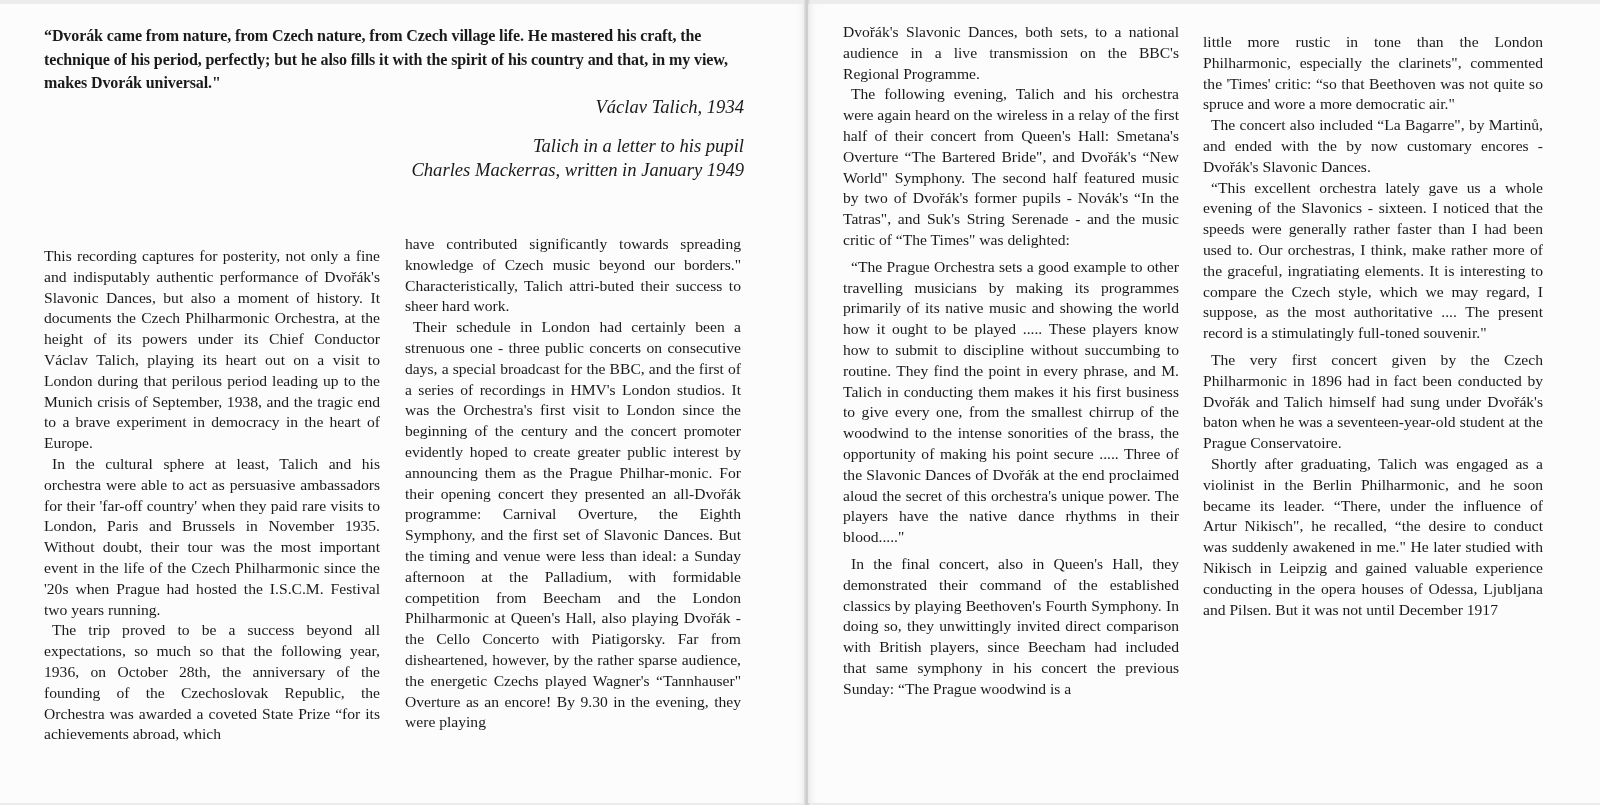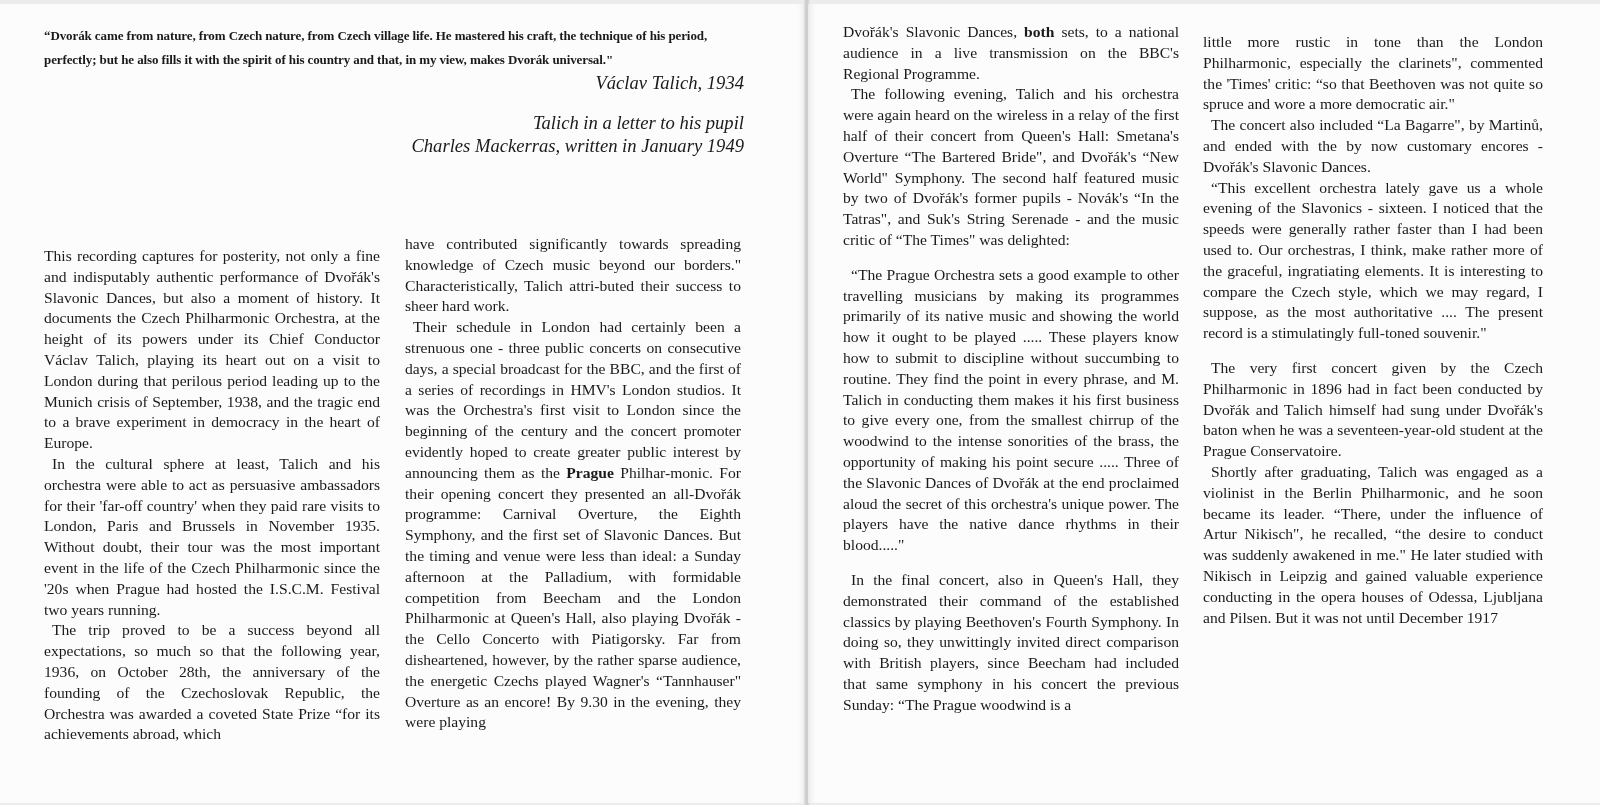--- a/index.html
+++ b/index.html
@@ -16,42 +16,42 @@
   }
   .page-left { left: 0; width: 806px; box-shadow: inset -8px 0 10px -8px rgba(0,0,0,0.18); }
   .page-right { left: 808px; right: 0; box-shadow: inset 8px 0 10px -8px rgba(0,0,0,0.15); }
   .fold {
     position: absolute; top: 0; bottom: 0; left: 804px; width: 6px;
     background: linear-gradient(to right, #e0e0e0, #c9c9c9, #e6e6e6);
   }
 
   .quotes { position: absolute; left: 44px; top: 20px; width: 700px; }
   .quote-text {
-    font-weight: bold; font-size: 13px; line-height: 23.5px; margin: 0;
+    font-weight: bold; font-size: 16px; line-height: 23.5px; margin: 0;
     text-align: left; letter-spacing: -0.1px;
   }
   .quote-attr {
     font-style: italic; font-size: 18.6px; line-height: 23.5px;
     text-align: right; margin: 0;
   }
   .quote-block + .quote-block { margin-top: 16px; }
 
   .col {
     position: absolute; width: 336px;
     font-size: 15.6px; line-height: 20.8px;
     text-align: justify;
   }
   .col p { margin: 0; text-indent: 0; }
   .col p.indent { text-indent: 8px; }
-  .col p.gap-top { margin-top: 14px; }
+  .col p.gap-top { margin-top: 6px; }
   .c1 { left: 44px; top: 242px; }
   .c2 { left: 405px; top: 230px; }
   .c3 { left: 843px; top: 22px; }
   .c4 { left: 1203px; top: 32px; width: 340px; }
-  b { font-weight: bold; }
+  b { font-weight: normal; }
 </style>
 </head>
 <body>
 
 <div class="page page-left">
   <div class="quotes">
     <div class="quote-block">
       <p class="quote-text">“Dvorák came from nature, from Czech nature, from Czech village life. He mastered his craft, the technique of his period, perfectly; but he also fills it with the spirit of his country and that, in my view, makes Dvorák universal."</p>
       <p class="quote-attr">Václav Talich, 1934</p>
     </div>

